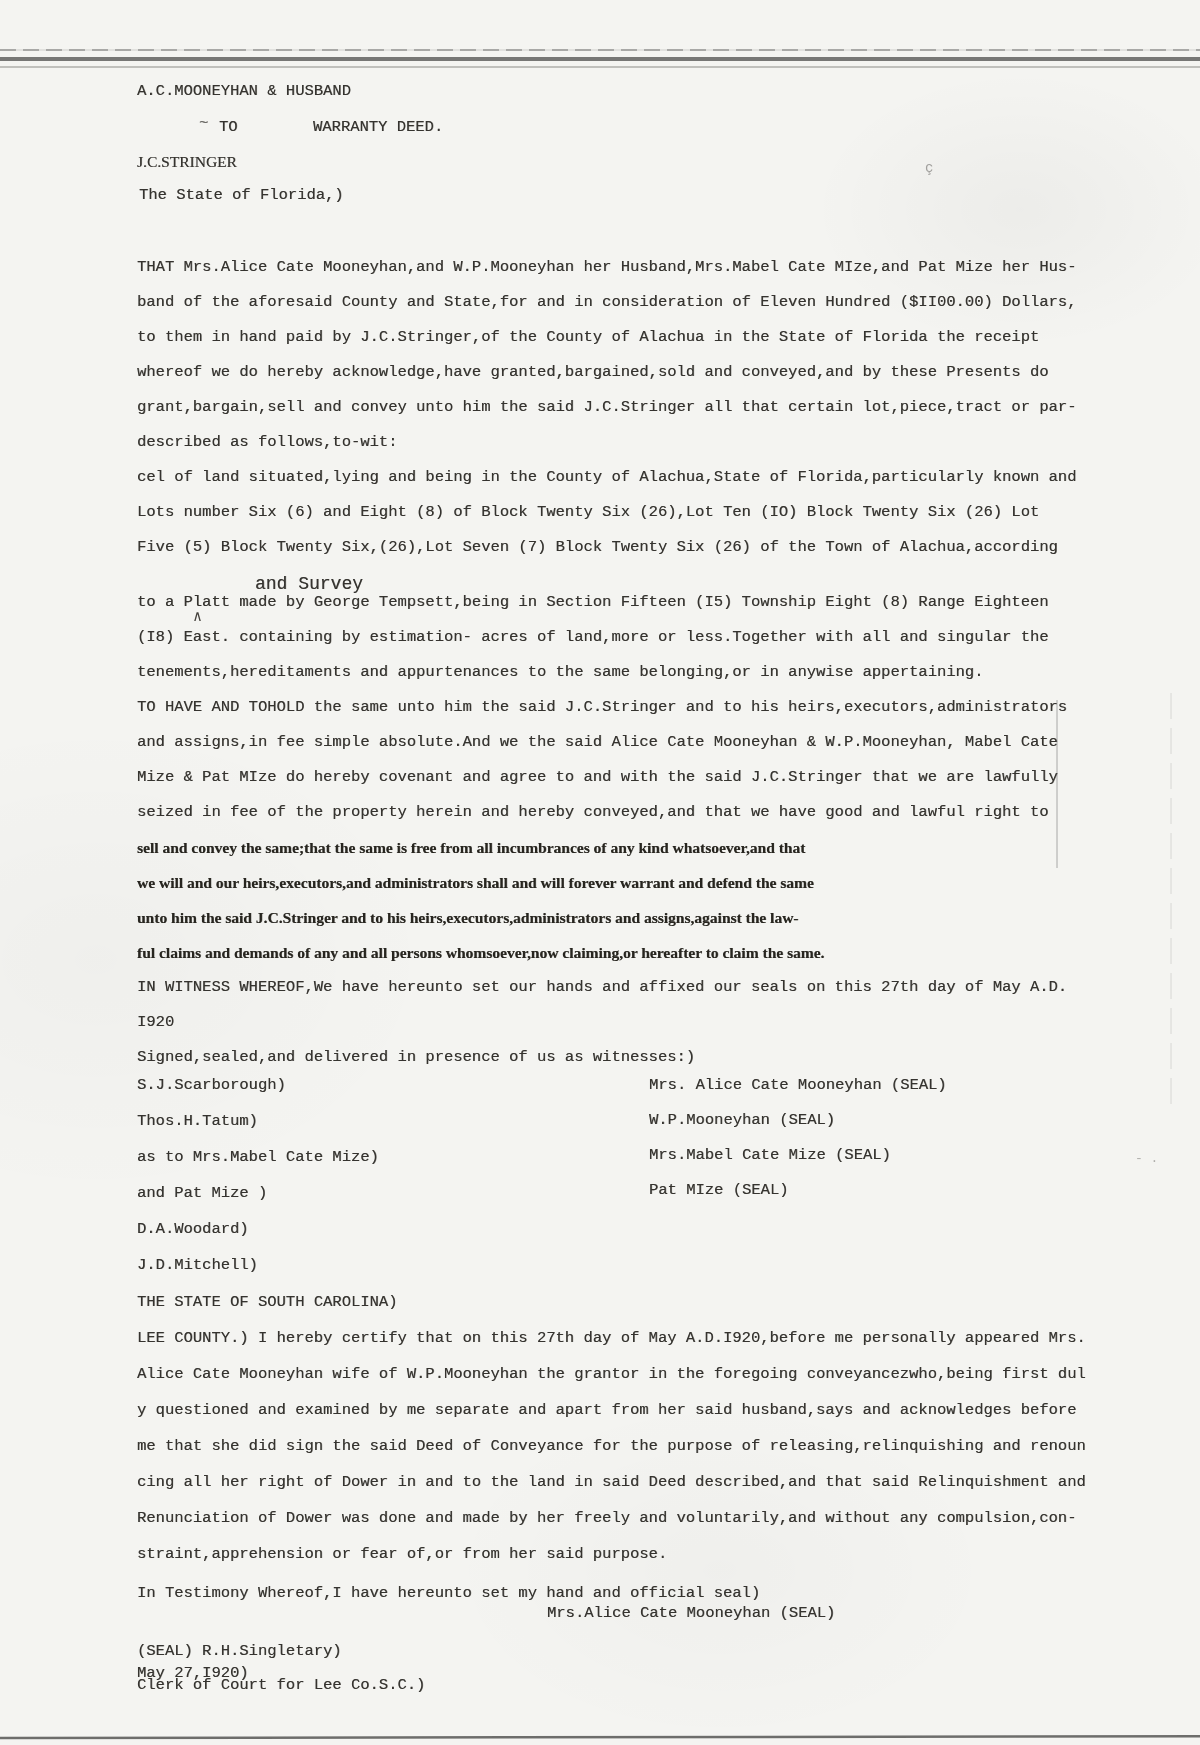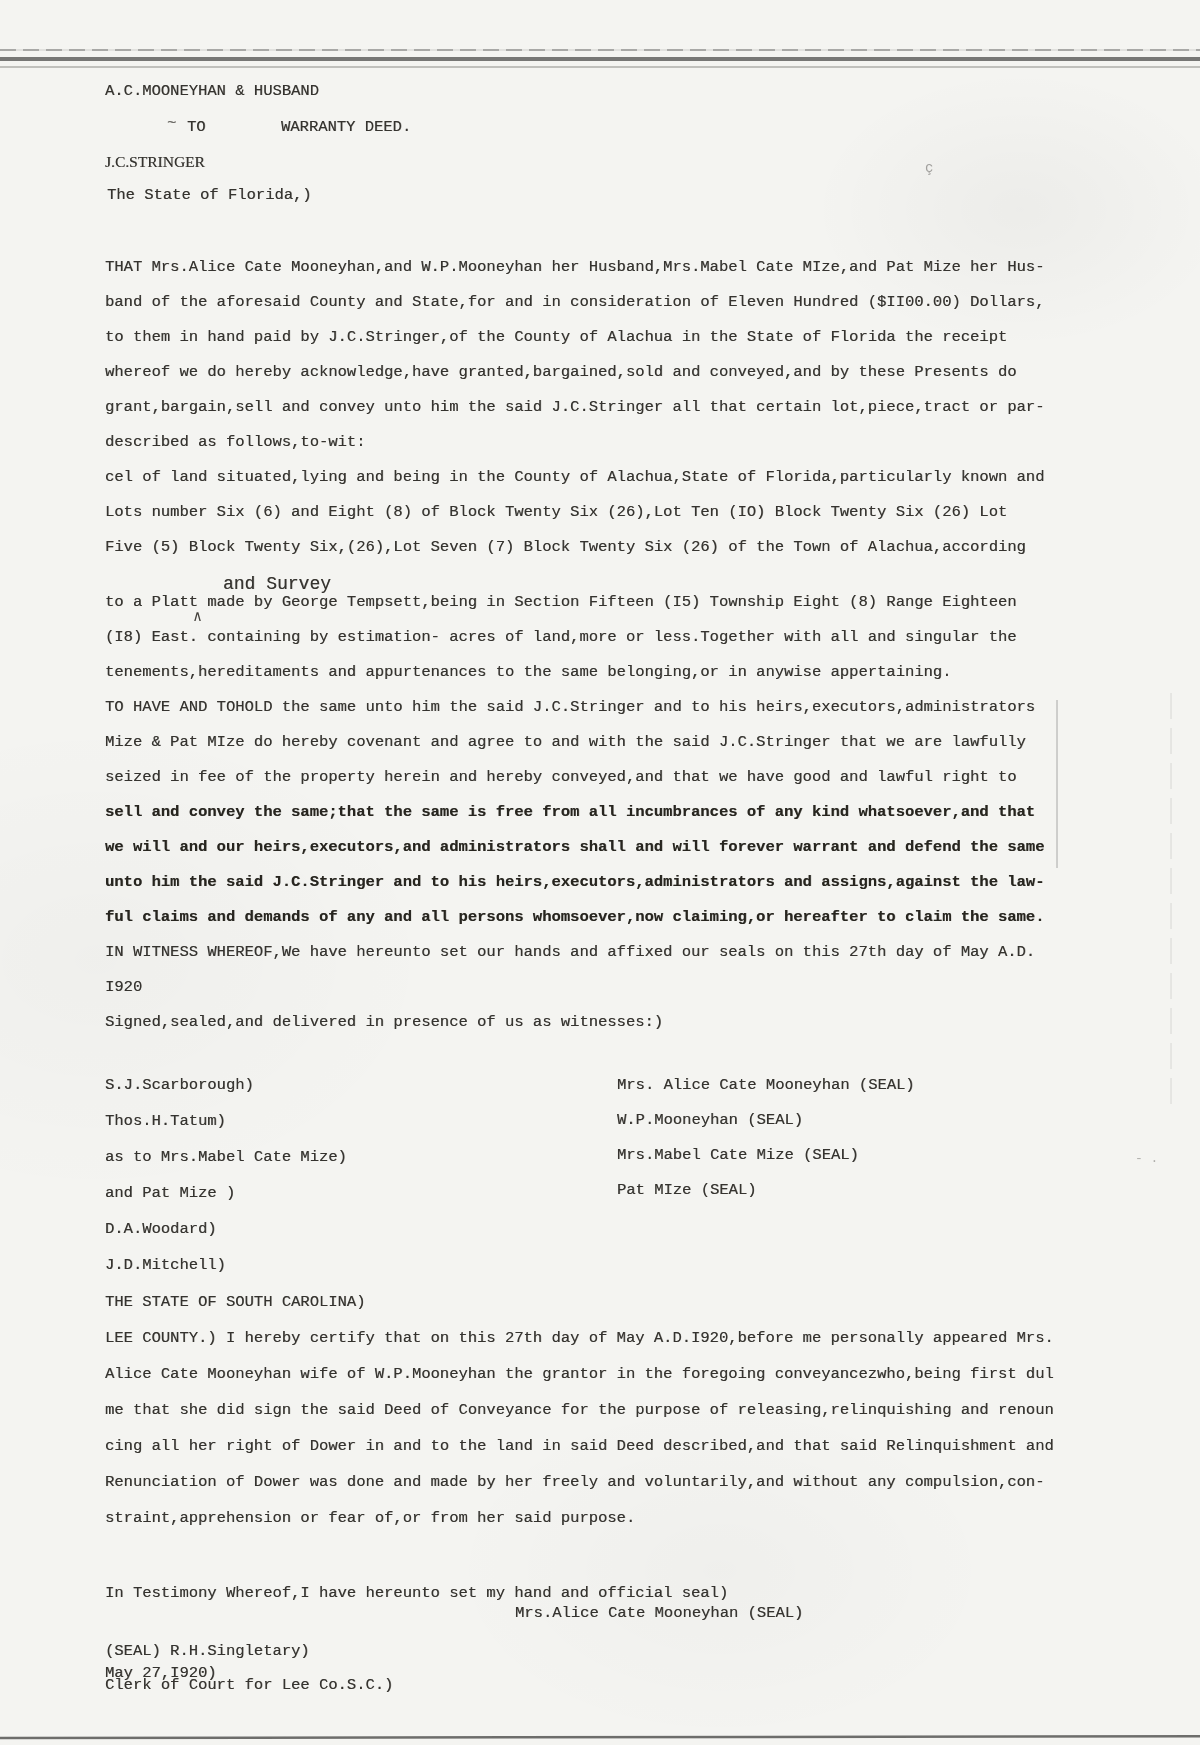--- a/index.html
+++ b/index.html
@@ -14,26 +14,27 @@
       #f4f4f1;
     overflow:hidden;
     font-family:"Liberation Mono","DejaVu Sans Mono",monospace;
     color:#35332f;
   }
   .tw {
     font-size:15.5px;
     line-height:1.25;
     white-space:pre;
     text-shadow:0.4px 0.4px 0.5px rgba(55,52,48,0.55);
+    margin-left:32px;
   }
   .abs { position:absolute; }
   .line { height:35px; }
   .wit-left .line, .notary .line { height:36px; }
   .wit-right .line { height:35px; }
-  .bold { font-weight:bold; color:#27251f; }
+  .bold { font-weight:bold; color:#27251f;font-family:Liberation Serif, serif; }
   .interline { height:20px; padding-left:118px; font-size:18px; }
   
   .rule-a { position:absolute; left:0; right:0; top:49px; height:2px;
     background:repeating-linear-gradient(90deg,#8f8f8d 0 16px, rgba(143,143,141,0.25) 16px 23px); opacity:.75; }
   .rule-b { position:absolute; left:0; right:0; top:57px; height:4px; background:#585856; opacity:.8; }
   .rule-c { position:absolute; left:0; right:0; top:66px; height:2px; background:#9c9c9a; opacity:.6; }
   .artifacts { position:absolute; inset:0; pointer-events:none; }
   .caret { position:absolute; font-size:15px; color:#45423d; }
 </style>
 </head>
@@ -60,20 +61,21 @@
       <div class="tw line">grant,bargain,sell and convey unto him the said J.C.Stringer all that certain lot,piece,tract or par-</div>
       <div class="tw line">described as follows,to-wit:</div>
       <div class="tw line">cel of land situated,lying and being in the County of Alachua,State of Florida,particularly known and</div>
       <div class="tw line">Lots number Six (6) and Eight (8) of Block Twenty Six (26),Lot Ten (IO) Block Twenty Six (26) Lot</div>
       <div class="tw line">Five (5) Block Twenty Six,(26),Lot Seven (7) Block Twenty Six (26) of the Town of Alachua,according</div>
       <div class="tw line interline">and Survey</div>
       <div class="tw line">to a Platt made by George Tempsett,being in Section Fifteen (I5) Township Eight (8) Range Eighteen</div>
       <div class="tw line">(I8) East. containing by estimation- acres of land,more or less.Together with all and singular the</div>
       <div class="tw line">tenements,hereditaments and appurtenances to the same belonging,or in anywise appertaining.</div>
       <div class="tw line">TO HAVE AND TOHOLD the same unto him the said J.C.Stringer and to his heirs,executors,administrators</div>
+      <div class="tw line">and assigns,in fee simple absolute.And we the said Alice Cate Mooneyhan &amp; W.P.Mooneyhan, Mabel Cate</div>
       <div class="tw line">Mize &amp; Pat MIze do hereby covenant and agree to and with the said J.C.Stringer that we are lawfully</div>
       <div class="tw line">seized in fee of the property herein and hereby conveyed,and that we have good and lawful right to</div>
       <div class="tw line bold">sell and convey the same;that the same is free from all incumbrances of any kind whatsoever,and that</div>
       <div class="tw line bold">we will and our heirs,executors,and administrators shall and will forever warrant and defend the same</div>
       <div class="tw line bold">unto him the said J.C.Stringer and to his heirs,executors,administrators and assigns,against the law-</div>
       <div class="tw line bold">ful claims and demands of any and all persons whomsoever,now claiming,or hereafter to claim the same.</div>
       <div class="tw line">IN WITNESS WHEREOF,We have hereunto set our hands and affixed our seals on this 27th day of May A.D.</div>
       <div class="tw line">I920</div>
       <div class="tw line">Signed,sealed,and delivered in presence of us as witnesses:)</div>
     </div>
@@ -93,20 +95,21 @@
       <div class="tw line">Mrs. Alice Cate Mooneyhan (SEAL)</div>
       <div class="tw line">W.P.Mooneyhan (SEAL)</div>
       <div class="tw line">Mrs.Mabel Cate Mize (SEAL)</div>
       <div class="tw line">Pat MIze (SEAL)</div>
     </div>
 
   <div class="abs notary" style="left:105px; top:1293px; width:990px;">
       <div class="tw line">THE STATE OF SOUTH CAROLINA)</div>
       <div class="tw line">LEE COUNTY.) I hereby certify that on this 27th day of May A.D.I920,before me personally appeared Mrs.</div>
       <div class="tw line">Alice Cate Mooneyhan wife of W.P.Mooneyhan the grantor in the foregoing conveyancezwho,being first dul</div>
+      <div class="tw line">y questioned and examined by me separate and apart from her said husband,says and acknowledges before</div>
       <div class="tw line">me that she did sign the said Deed of Conveyance for the purpose of releasing,relinquishing and renoun</div>
       <div class="tw line">cing all her right of Dower in and to the land in said Deed described,and that said Relinquishment and</div>
       <div class="tw line">Renunciation of Dower was done and made by her freely and voluntarily,and without any compulsion,con-</div>
       <div class="tw line">straint,apprehension or fear of,or from her said purpose.</div>
     </div>
 
   <div class="tw abs" style="left:105px; top:1584px;">In Testimony Whereof,I have hereunto set my hand and official seal)</div>
   <div class="tw abs" style="left:105px; top:1664px;">May 27,I920)</div>
   <div class="tw abs" style="left:515px; top:1604px;">Mrs.Alice Cate Mooneyhan (SEAL)</div>
   <div class="tw abs" style="left:105px; top:1642px;">(SEAL) R.H.Singletary)</div>

